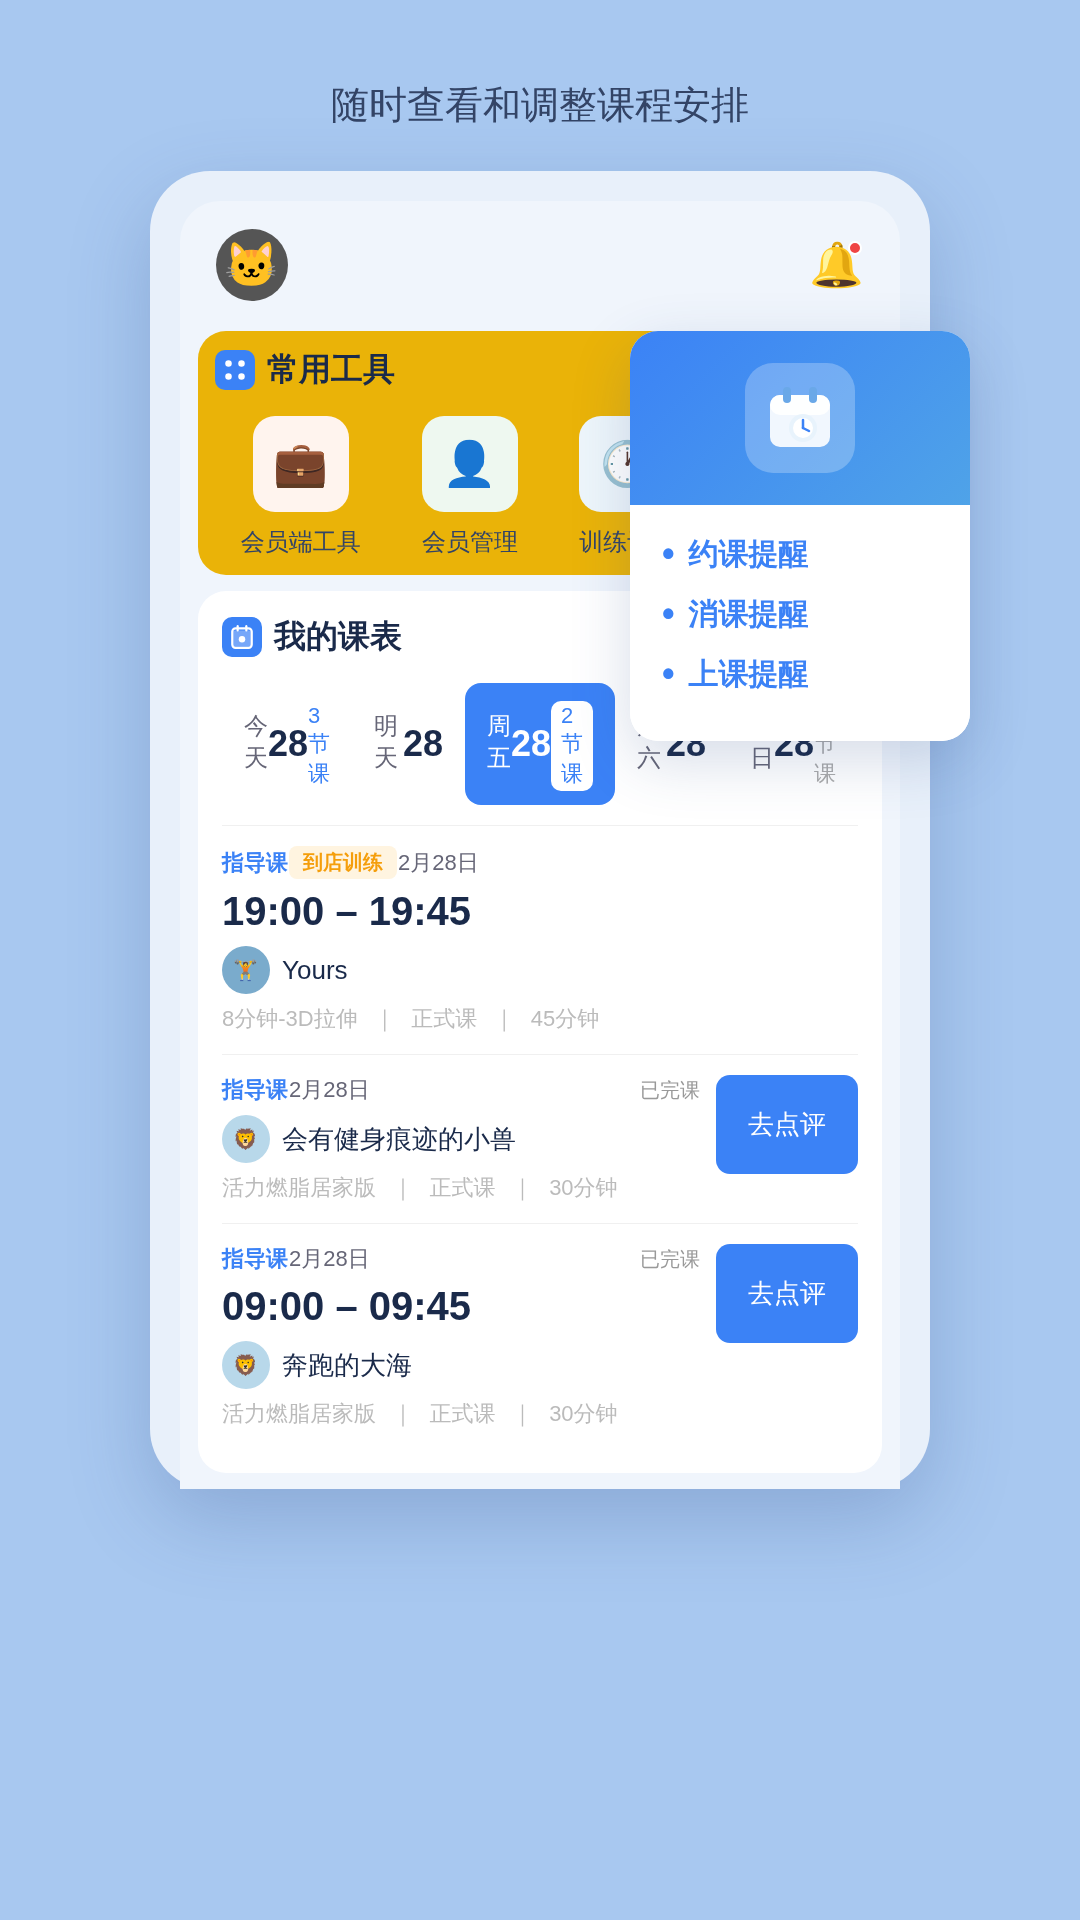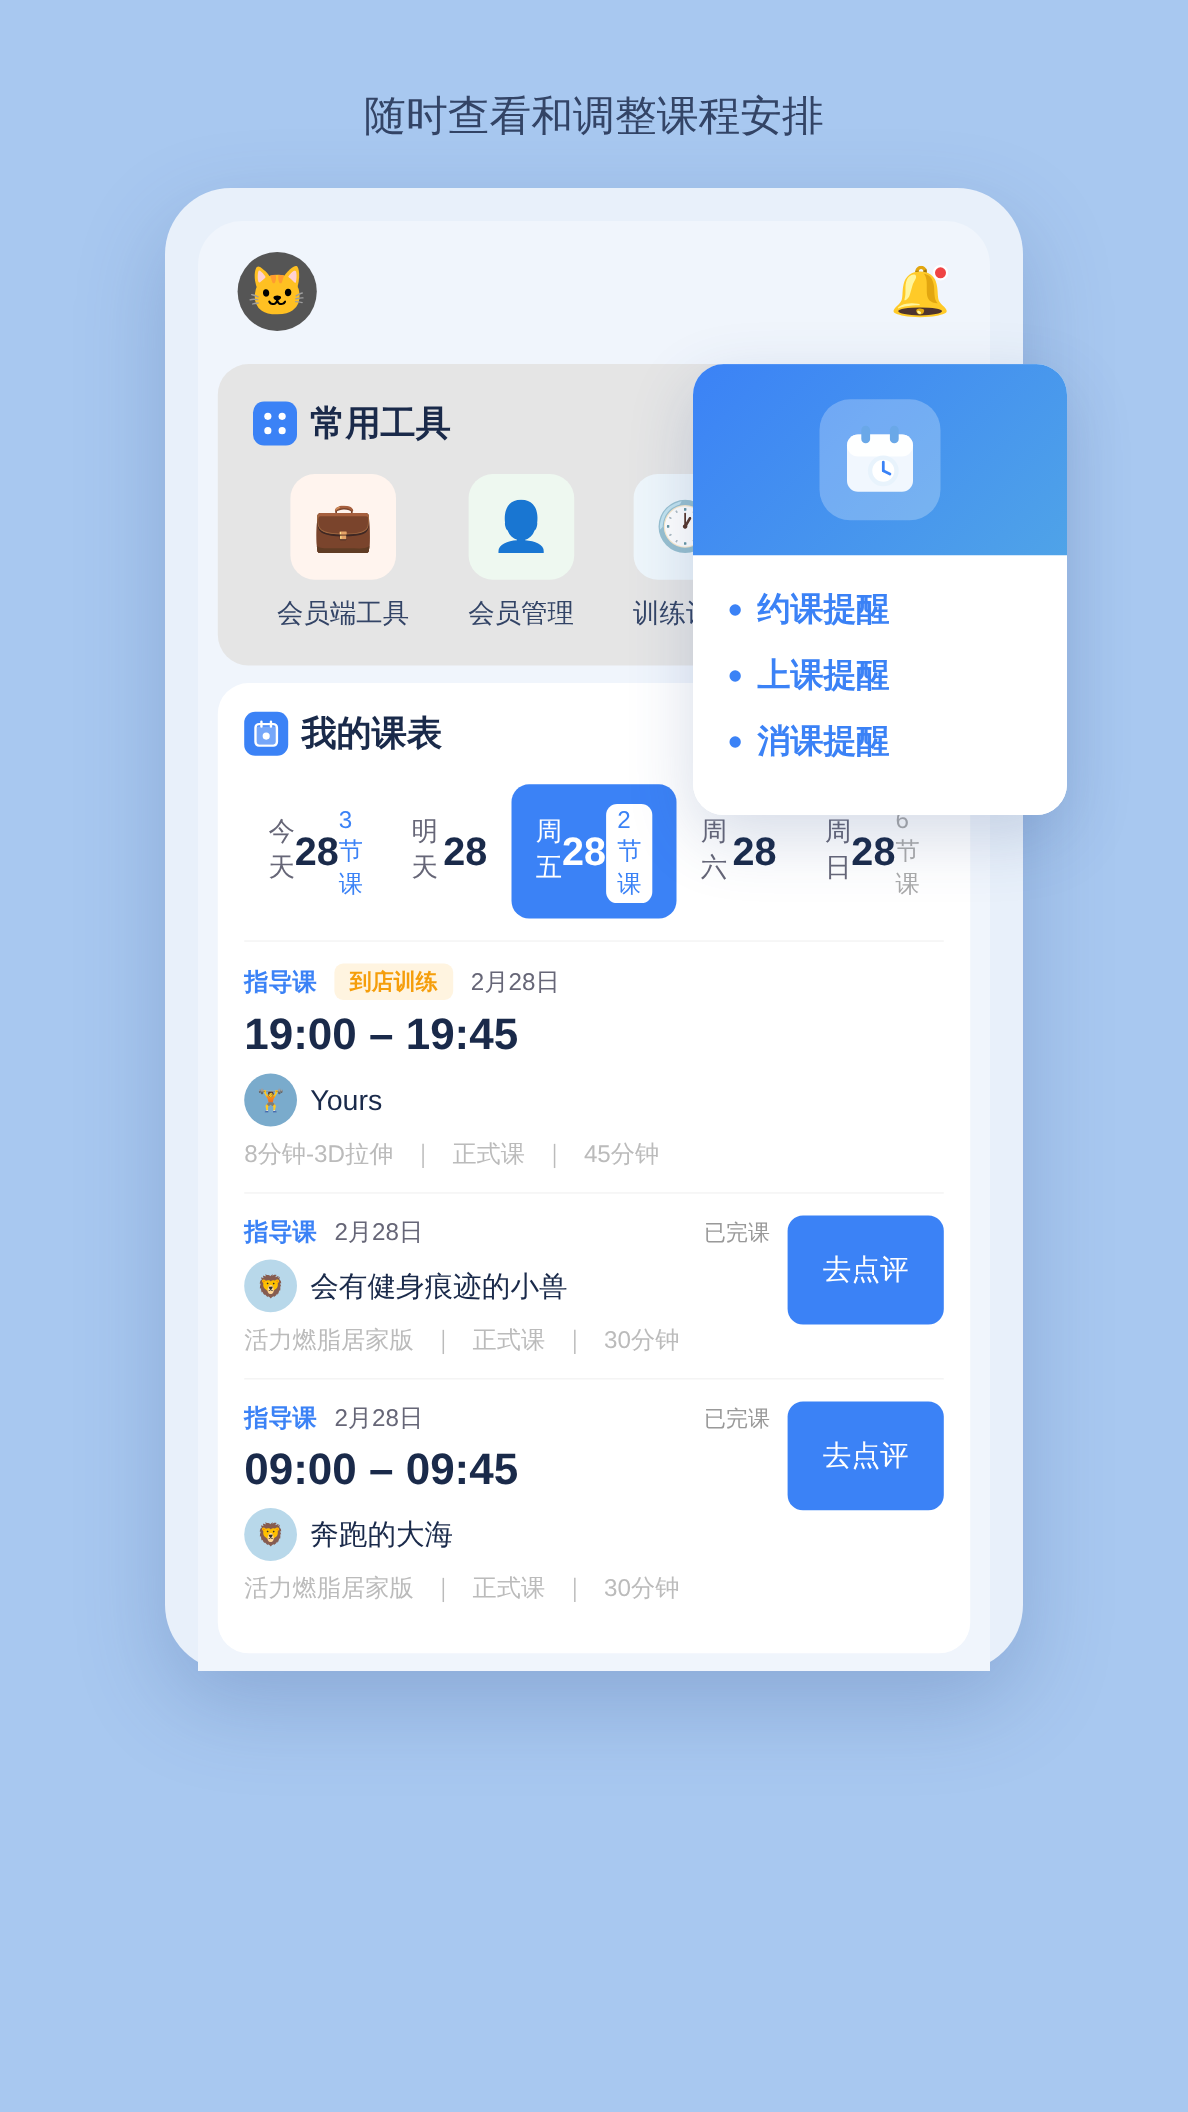--- a/index.html
+++ b/index.html
@@ -88,24 +88,24 @@
       right: 2px;
       width: 14px;
       height: 14px;
       background: #ef4444;
       border-radius: 50%;
       border: 2px solid white;
     }
 
     
     .section-card {
-      background: #e5e5e5;
+      background: #eab308;
       border-radius: 28px;
       margin: 10px 18px 16px 18px;
-      padding: 32px;
+      padding: 17px;
       position: relative;
     }
 
     
     .section-title {
       display: flex;
       align-items: center;
       gap: 12px;
       font-size: 32px;
       font-weight: 700;
@@ -213,21 +213,21 @@
     }
 
     
     .class-item {
       border-top: 1px solid #f0f0f0;
       padding: 20px 0;
     }
     .class-header {
       display: flex;
       align-items: center;
-      gap: 16px;
+      gap: 1px;
       margin-bottom: 10px;
     }
     .class-type {
       font-size: 22px;
       color: #3b82f6;
       font-weight: 600;
     }
     .class-tag {
       background: #fff4e0;
       color: #f59e0b;
@@ -368,22 +368,22 @@
           <rect x="44" y="4" width="8" height="16" rx="4" fill="#6aa8e8"></rect>
           <circle cx="38" cy="45" r="14" fill="#e8f3fc"></circle>
           <circle cx="38" cy="45" r="10" fill="white"></circle>
           <line x1="38" y1="45" x2="38" y2="37" stroke="#3b82f6" stroke-width="2.5" stroke-linecap="round"></line>
           <line x1="38" y1="45" x2="44" y2="48" stroke="#3b82f6" stroke-width="2.5" stroke-linecap="round"></line>
         </svg>
       </div>
     </div>
     <div class="floating-card-body">
       <div class="floating-bullet">约课提醒</div>
+      <div class="floating-bullet">消课提醒</div>
       <div class="floating-bullet">上课提醒</div>
-      <div class="floating-bullet">消课提醒</div>
     </div>
   </div>
 
   <div class="phone-inner">
 
     <div class="phone-topbar">
       <div class="avatar">
         <span class="cat-face">🐱</span>
       </div>
       <div class="bell-icon-wrap">

